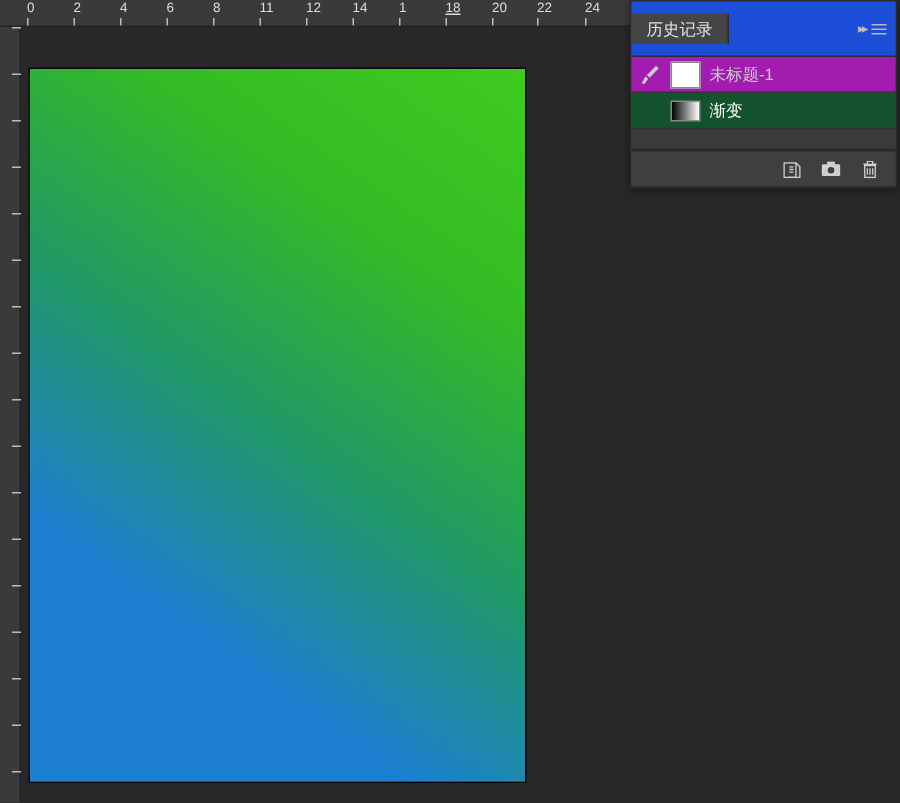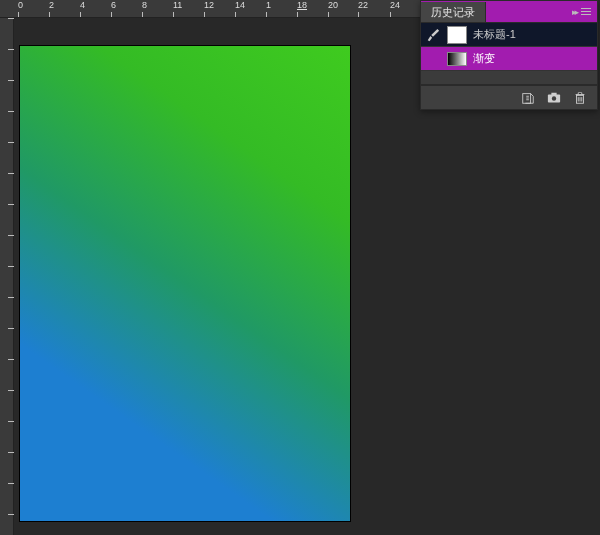--- a/index.html
+++ b/index.html
@@ -41,22 +41,22 @@
     position: absolute; left: 6px; top: 28px; width: 330px; height: 475px;
     background: linear-gradient(35deg, #1d7fd1 0%, #1d7fd1 25%, #209965 50%, #34bb25 75%, #3fcb1f 100%);
     box-shadow: 0 0 0 1px #000;
   }
   .panel {
     position: absolute; right: 2px; top: 0; width: 178px;
     background: #454545; border: 1px solid #2a2a2a;
     box-shadow: 0 2px 6px rgba(0,0,0,.4);
   }
   .panel-tab-bar {
-    display: flex; align-items: center; height: 22px;
-    background: #a21caf; border-bottom: 1px solid #2a2a2a;
+    display: flex; align-items: center; height: 37px;
+    background: #1d4ed8; border-bottom: 1px solid #2a2a2a;
     position: relative;
   }
   .panel-tab {
     background: #454545; padding: 3px 10px 2px 10px;
     color: #e2e2e2; font-size: 11px;
     border-right: 1px solid #2a2a2a;
   }
   .collapse-double {
     margin-left: auto; margin-right: 4px; color: #bbb; font-size: 9px;
     cursor: pointer; letter-spacing: -2px;
@@ -65,22 +65,22 @@
     margin-right: 6px; cursor: pointer;
     display: flex; flex-direction: column; gap: 2px;
   }
   .panel-menu span { width: 10px; height: 1px; background: #bbb; display: block; }
   .history-list { background: #3b3b3b; }
   .history-item {
     display: flex; align-items: center; height: 24px;
     padding-left: 4px; gap: 6px;
     border-bottom: 1px solid #333;
   }
-  .history-item.doc { background: #0f172a; }
-  .history-item.state.selected { background: #a21caf; color: #fff; }
+  .history-item.doc { background: #a21caf; }
+  .history-item.state.selected { background: #14532d; color: #fff; }
   .brush-icon {
     width: 16px; height: 16px; display: flex; align-items: center; justify-content: center;
   }
   .brush-icon svg { width: 14px; height: 14px; }
   .doc-thumb {
     width: 20px; height: 18px; background: #fff; border: 1px solid #888;
   }
   .state-spacer { width: 16px; }
   .grad-thumb {
     width: 20px; height: 14px; border: 1px solid #888;

